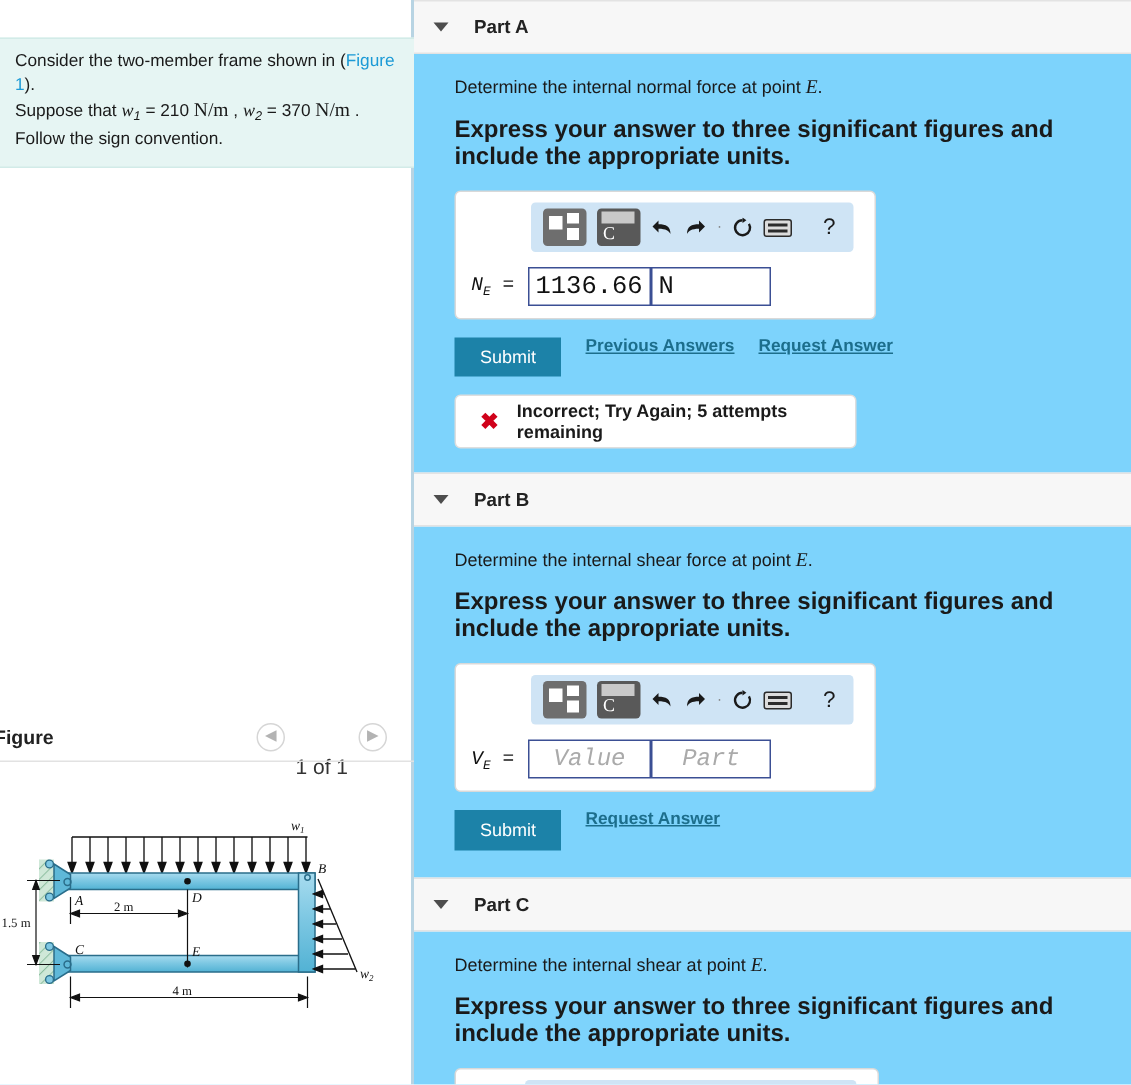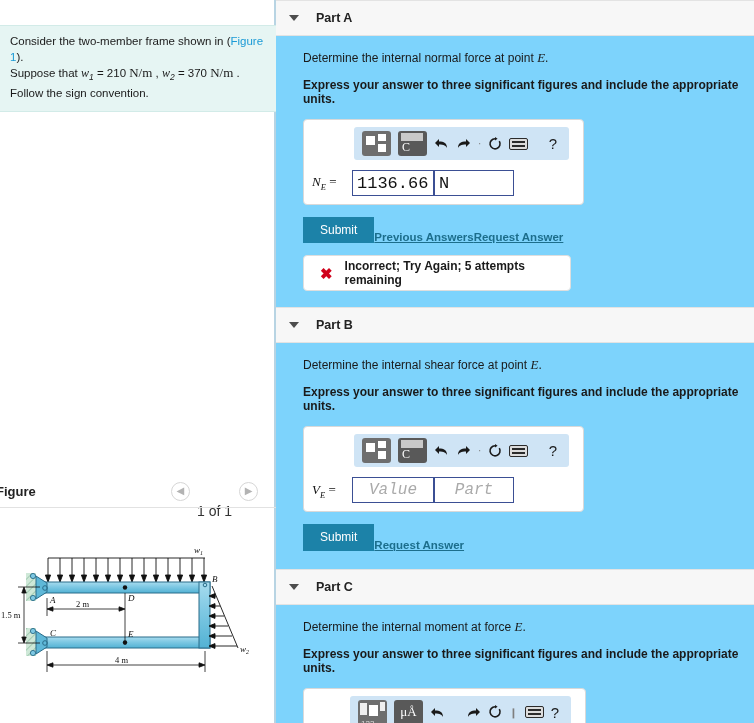--- a/index.html
+++ b/index.html
@@ -90,21 +90,21 @@
     margin-right: 17px;
     cursor: pointer;
   }
   .part-label { font-size: 12.5px; font-weight: bold; color: #222; }
 
   .part-body { padding: 14px 0 0 27px; }
   .prompt {
     font-size: 12px; color: #1a1a1a; margin: 0 16px 12px 0;
   }
   .instruction {
-    font-size: 12px; font-weight: bold; color: #1a1a1a; margin: 0 0 13px 0;
+    font-size: 16px; font-weight: bold; color: #1a1a1a; margin: 0 0 13px 0;
   }
   .mathvar { font-family: "Liberation Serif", serif; font-style: italic; font-size: 13px; }
 
   
   .answer-box {
     border: 1px solid #d9d9d9;
     border-radius: 4px;
     width: 281px;
     padding: 7px 8px 8px 8px;
     background: #fff;
@@ -160,46 +160,46 @@
     content:""; position:absolute; left:2px; top:2px;
     width:13px; height:2px; background:#2b2b2b;
     box-shadow: 0 4px 0 #2b2b2b;
   }
   .tb-help { font-size: 15px; color: #1a1a1a; cursor: pointer; margin-left: auto; padding-right:4px;}
   .tb-gap { flex: 1; }
   .tb-dot { color:#7f7f7f; font-size:10px; }
 
   .input-row { display: flex; align-items: center; margin-top: 10px; }
   .input-label {
-    font-family: Liberation Serif, serif;
+    font-family: Liberation Mono, monospace;
     font-style: italic;
     font-size: 13px;
     width: 40px;
-    text-align: left;
+    text-align: center;
     padding-right: 7px;
     color: #111;
     white-space: nowrap;
   }
   .input-label .eq { font-style: normal; }
   .inp {
     height: 26px;
     border: 1px solid #3b4f94;
     background: #fff;
     font-family: Liberation Mono, monospace;
     font-size: 17px;
     color: #111;
     padding: 0 4px;
     display: flex; align-items: center;
     line-height: 1;
   }
   .inp.value { width: 82px; }
   .inp.units { width: 80px; }
   .inp.placeholder { color: #aaaaaa; font-style: italic; font-size: 16px; justify-content:center; }
 
-  .actions { display: flex; align-items: flex-end; margin-top: 12px; gap: 0; }
+  .actions { display: flex; align-items: flex-start; margin-top: 12px; gap: 16px; }
   .submit-btn {
     background: #1c82a8;
     color: #ffffff;
     border: none;
     font-size: 12px;
     font-family: "Liberation Sans", sans-serif;
     padding: 6px 17px;
     cursor: pointer;
     line-height: 1.2;
   }
@@ -502,21 +502,21 @@
       </div>
     </div>
 
     <div>
       <div class="part-header">
         <div class="caret"></div>
         <div class="part-label">Part C</div>
       </div>
       <div class="part-body">
         <div class="prompt">
-          <span>Determine the internal moment at force </span><span class="mathvar">E</span><span>.</span>
+          <span>Determine the internal shear at point </span><span class="mathvar">E</span><span>.</span>
         </div>
         <div class="instruction">Express your answer to three significant figures and include the appropriate units.</div>
 
         <div class="answer-box wide">
           <div class="toolbar short">
             <div class="tb-icon">
               <div class="ic-barA"></div>
                 <div class="ic-barB"></div>
                 <div class="ic-barC"></div>
               <div class="ic-num">123</div>

